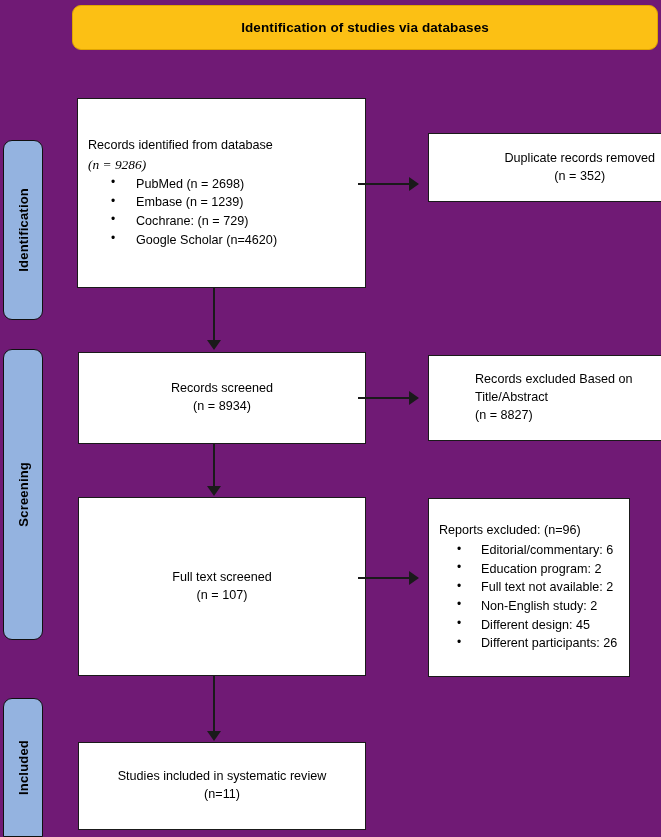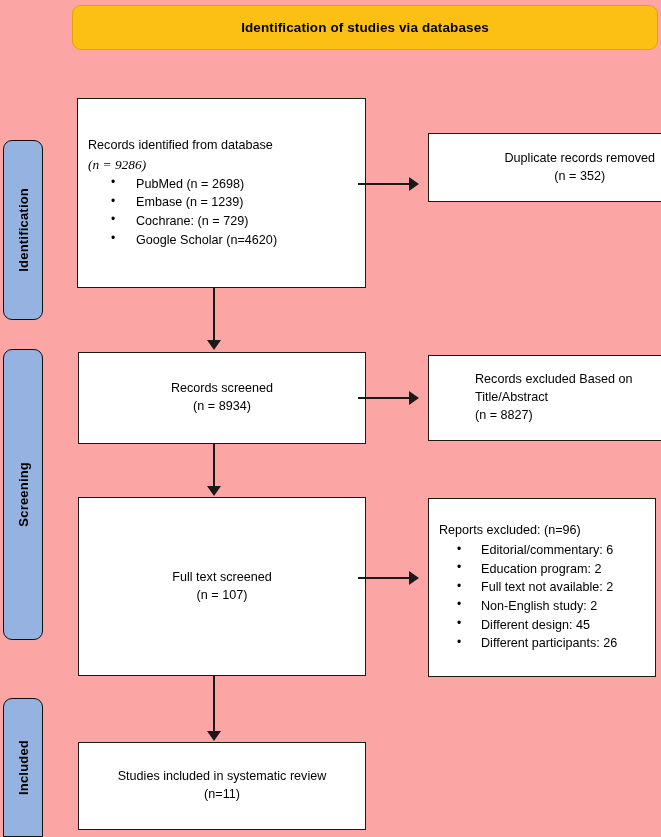--- a/index.html
+++ b/index.html
@@ -10,21 +10,21 @@
   }
   body {
     font-family: "Liberation Sans", sans-serif;
     color: #000000;
   }
 
   #diagram {
     position: relative;
     width: 661px;
     height: 837px;
-    background: #fca5a5;
+    background: #701a75;
     overflow: hidden;
   }
 
   
   .banner {
     position: absolute;
     left: 72px;
     top: 5px;
     width: 586px;
     height: 45px;
@@ -114,21 +114,21 @@
     font-size: 12px;
   }
   ul.bullets.tight li { padding-left: 42px; }
   ul.bullets.tight li::before { left: 18px; }
 
   #box-identified   { left: 69px;  top: 98px;  width: 289px; height: 190px; }
   #box-duplicates   { left: 420px; top: 133px; width: 238px; height: 69px; align-items: flex-end;  }
   #box-screened     { left: 70px;  top: 352px; width: 288px; height: 92px;  }
   #box-excluded-ta  { left: 420px; top: 355px; width: 238px; height: 86px; padding-left: 36px;  }
   #box-fulltext     { left: 70px;  top: 497px; width: 288px; height: 179px; }
-  #box-reports-exc  { left: 420px; top: 498px; width: 228px; height: 179px; }
+  #box-reports-exc  { left: 420px; top: 498px; width: 202px; height: 179px; }
   #box-included     { left: 70px;  top: 742px; width: 288px; height: 88px;  }
 
   
   .v-line {
     position: absolute;
     left: 213px;
     width: 1.6px;
     background: #1a1a1a;
   }
   .v-arrow {

